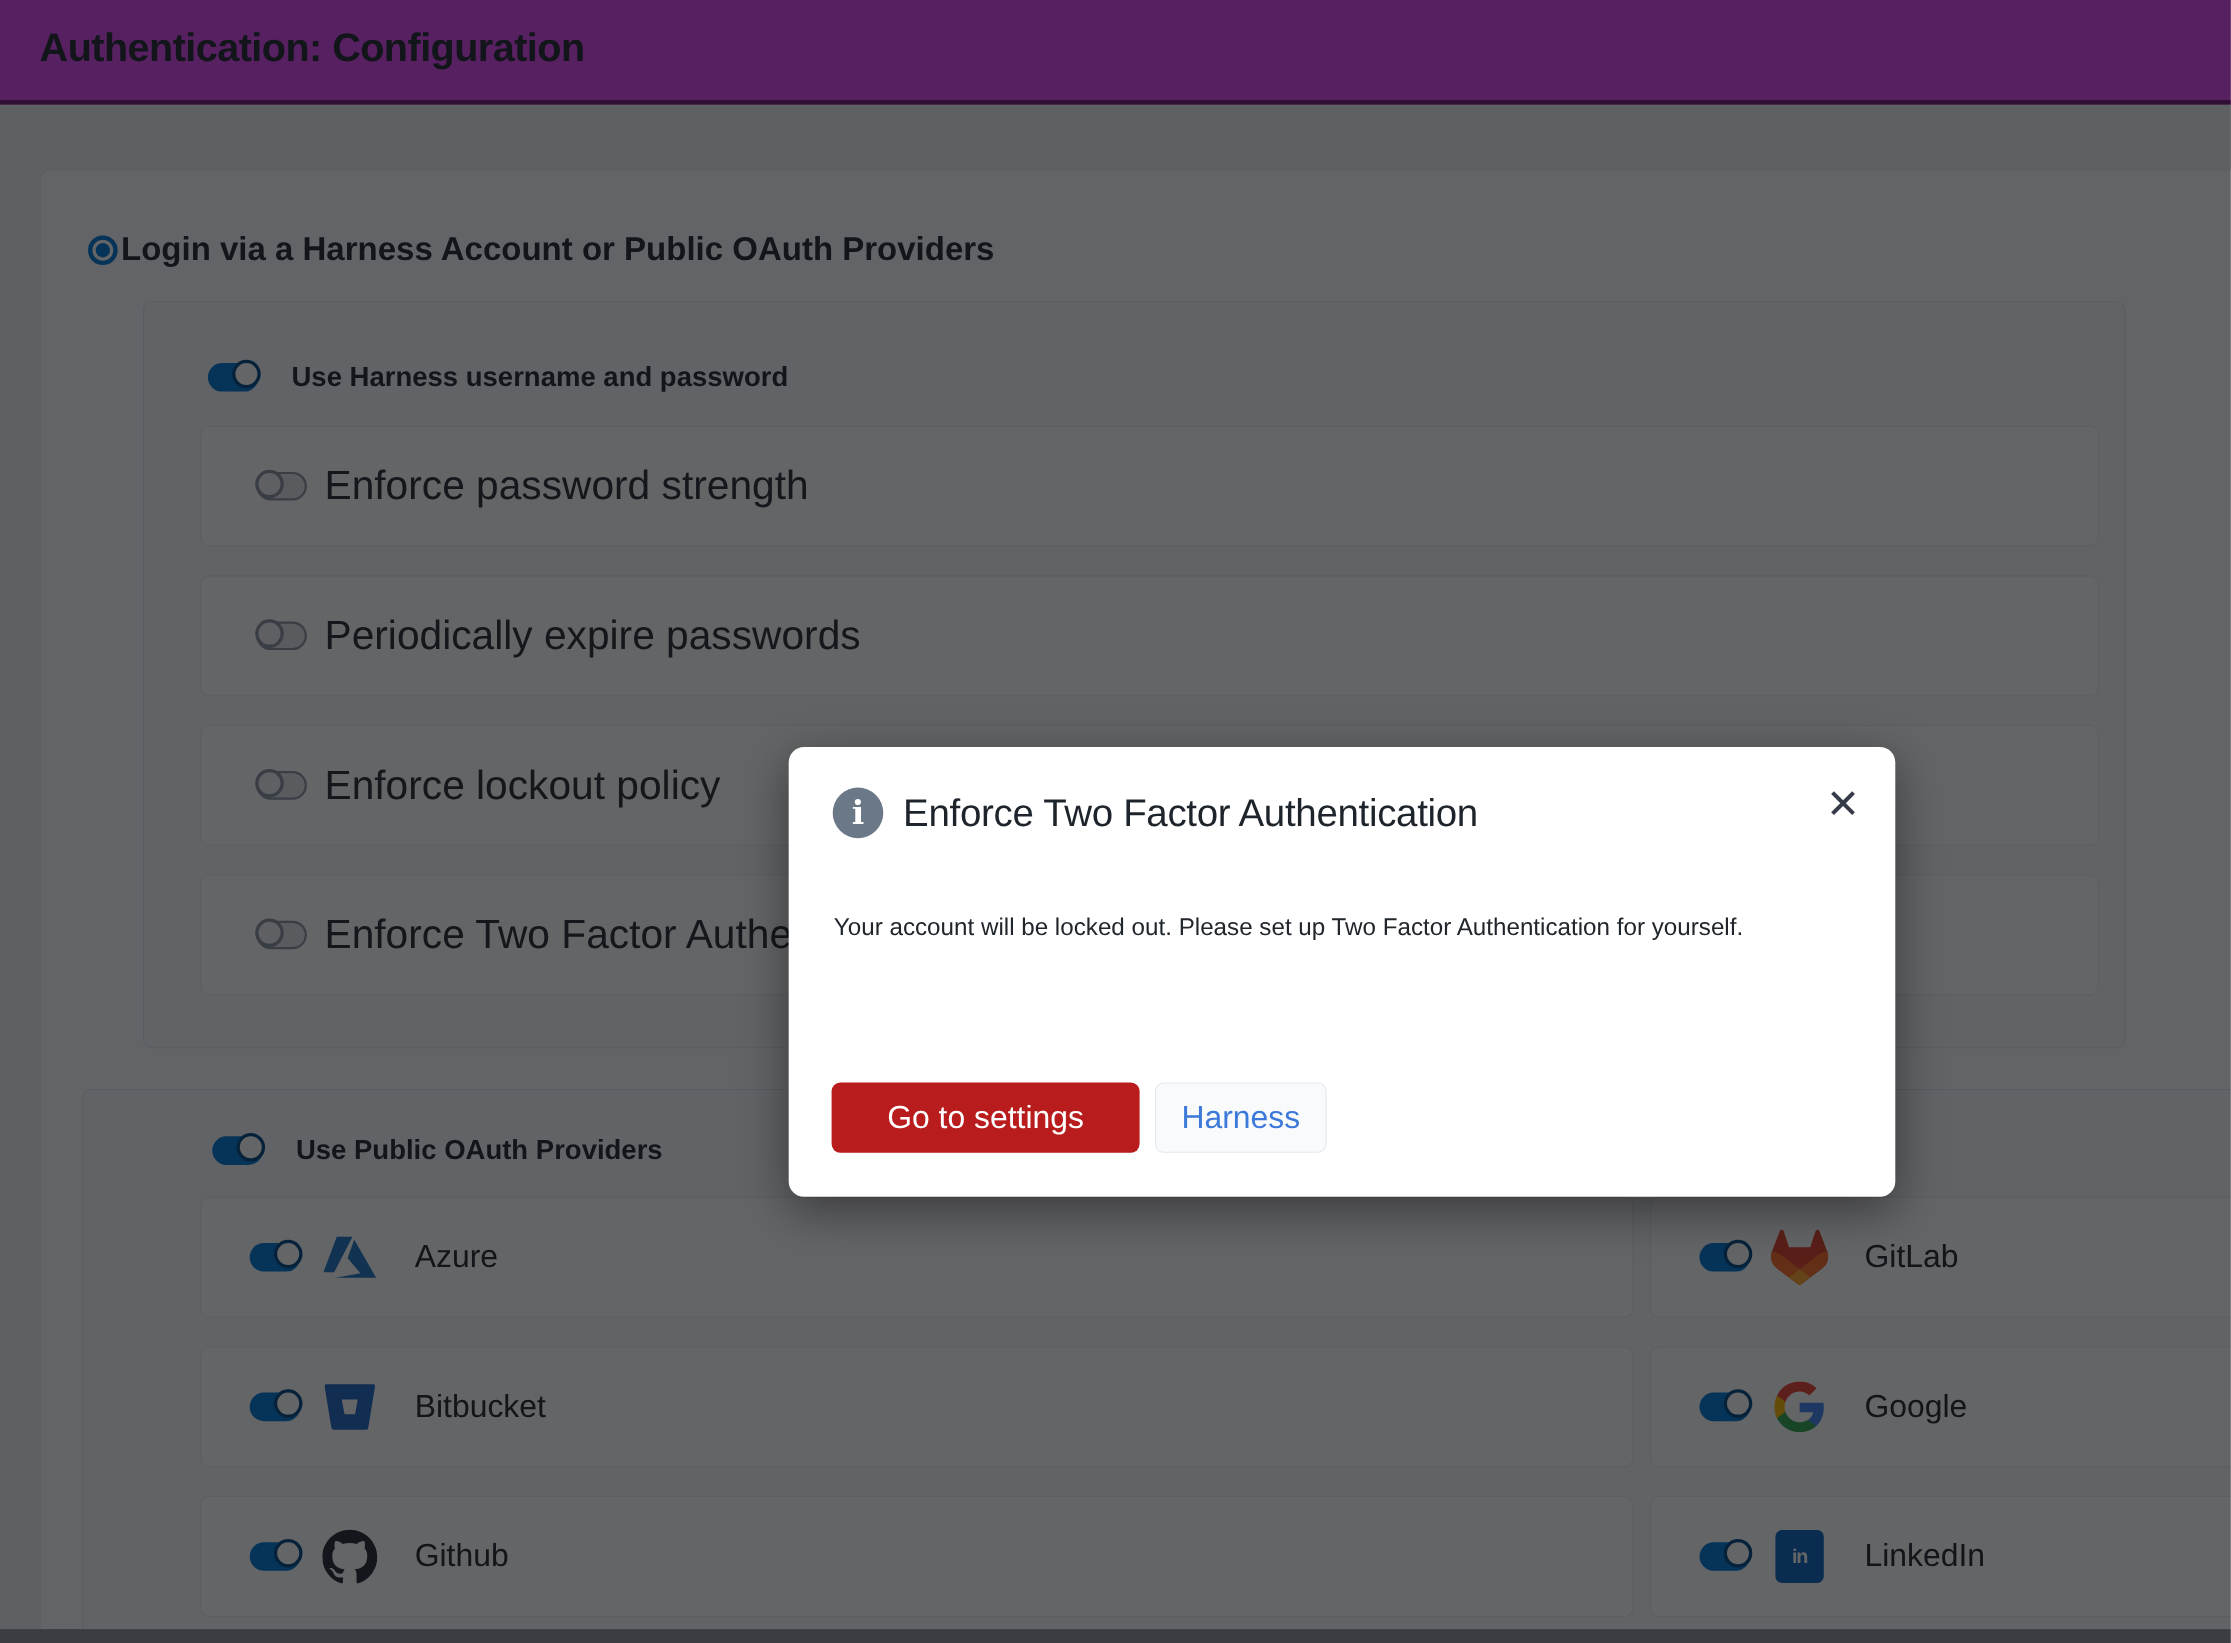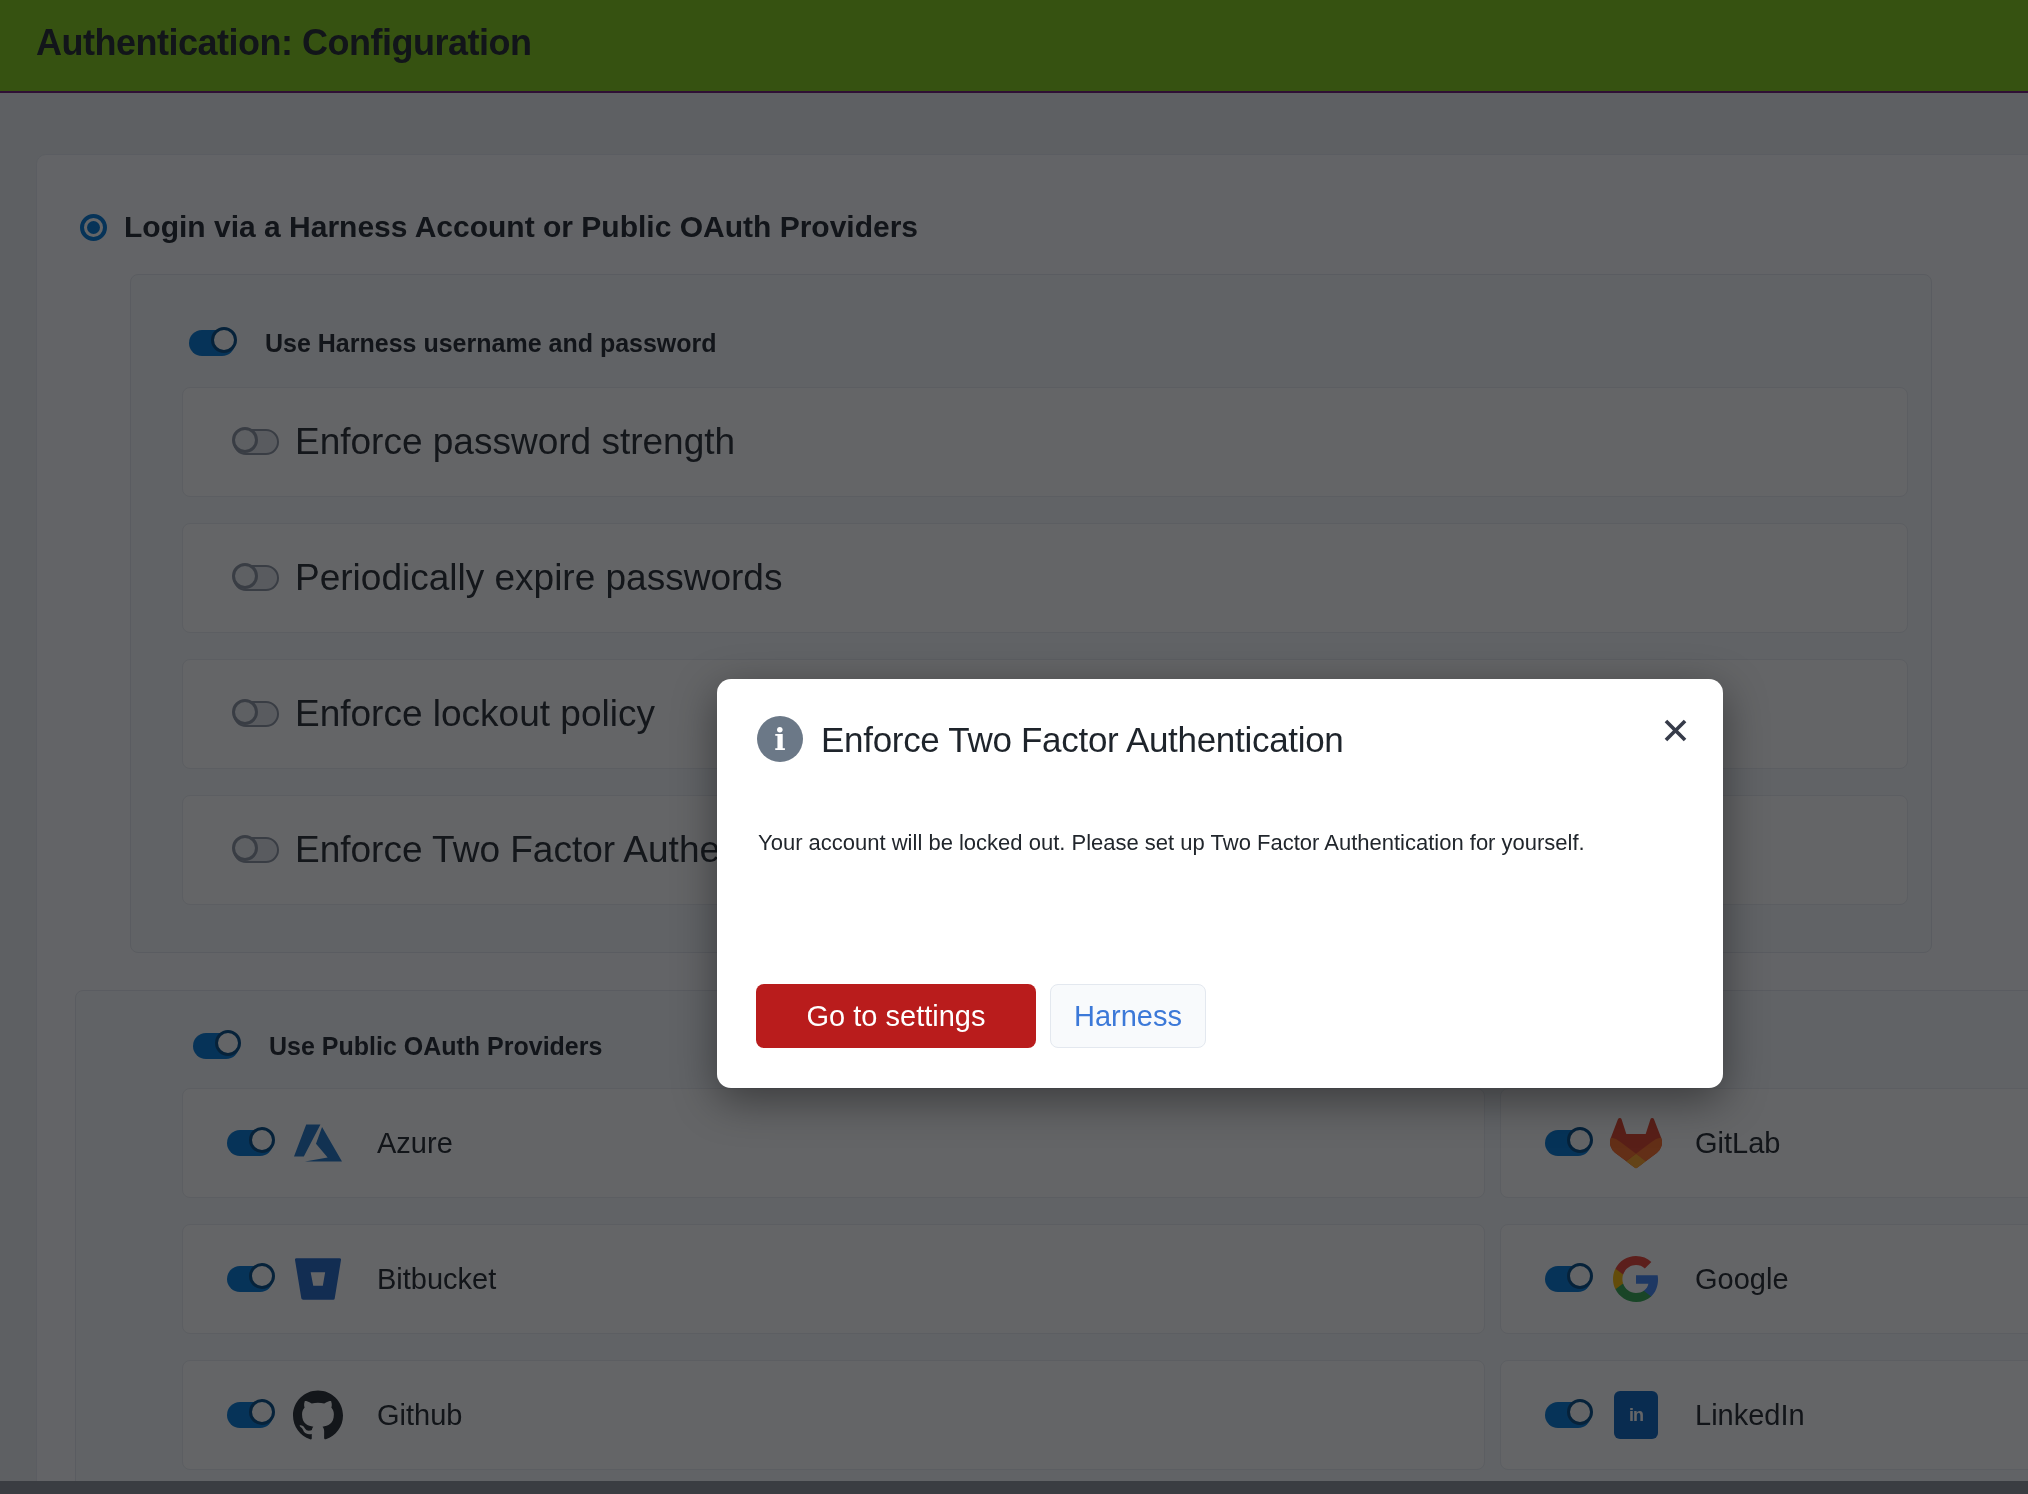--- a/index.html
+++ b/index.html
@@ -5,34 +5,34 @@
   html,body{margin:0;padding:0}
   body{
     width:2028px;height:1494px;overflow:hidden;position:relative;
     background:#eef1f4;
     font-family:"Liberation Sans","DejaVu Sans",sans-serif;
     -webkit-font-smoothing:antialiased;
   }
   .page{position:absolute;inset:0;overflow:hidden}
 
   
-  .header{position:absolute;left:0;top:0;width:100%;height:91px;background:#84cc16;border-bottom:2px solid #701a75}
+  .header{position:absolute;left:0;top:0;width:100%;height:91px;background:#d946ef;border-bottom:4px solid #701a75}
   .page-title{position:absolute;left:36px;top:22px;font-size:36px;font-weight:700;color:#22272e;letter-spacing:-.5px}
 
   
   .content-card{position:absolute;left:36px;top:154px;right:-40px;bottom:-40px;background:#fdfdfe;border:1px solid #e7eaf0;border-radius:10px}
   .group-panel{position:absolute;background:#f7f9fb;border:1px solid #e4e7ee;border-radius:8px}
   #panel-harness{left:130px;top:274px;width:1800px;height:677px}
   #panel-oauth{left:75px;top:990px;width:1990px;height:600px}
 
   
   .radio-row{position:absolute;left:80px;top:210px;display:flex;align-items:center}
   .radio{width:27px;height:27px;box-sizing:border-box;border:4px solid #0278d5;border-radius:50%;background:#fff;position:relative;flex:none}
   .radio .dot{position:absolute;inset:3px;border-radius:50%;background:#0278d5}
-  .radio-label{margin-left:17px;font-size:30px;font-weight:700;color:#22272e}
+  .radio-label{margin-left:3px;font-size:30px;font-weight:700;color:#22272e}
 
   
   .tg{width:46px;height:26px;border-radius:14px;position:relative;flex:none;box-sizing:border-box}
   .tg .knob{position:absolute;top:-3px;width:26px;height:26px;border-radius:50%;box-sizing:border-box;background:#fff}
   .tg.on{background:#0278d5}
   .tg.on .knob{right:-2px;border:3px solid #014b85}
   .tg.off{background:#e2e5ea;border:2px solid #8b93a1}
   .tg.off .knob{left:-3px;top:-4px;background:#eef0f3;border:3px solid #8b93a1}
 
   

